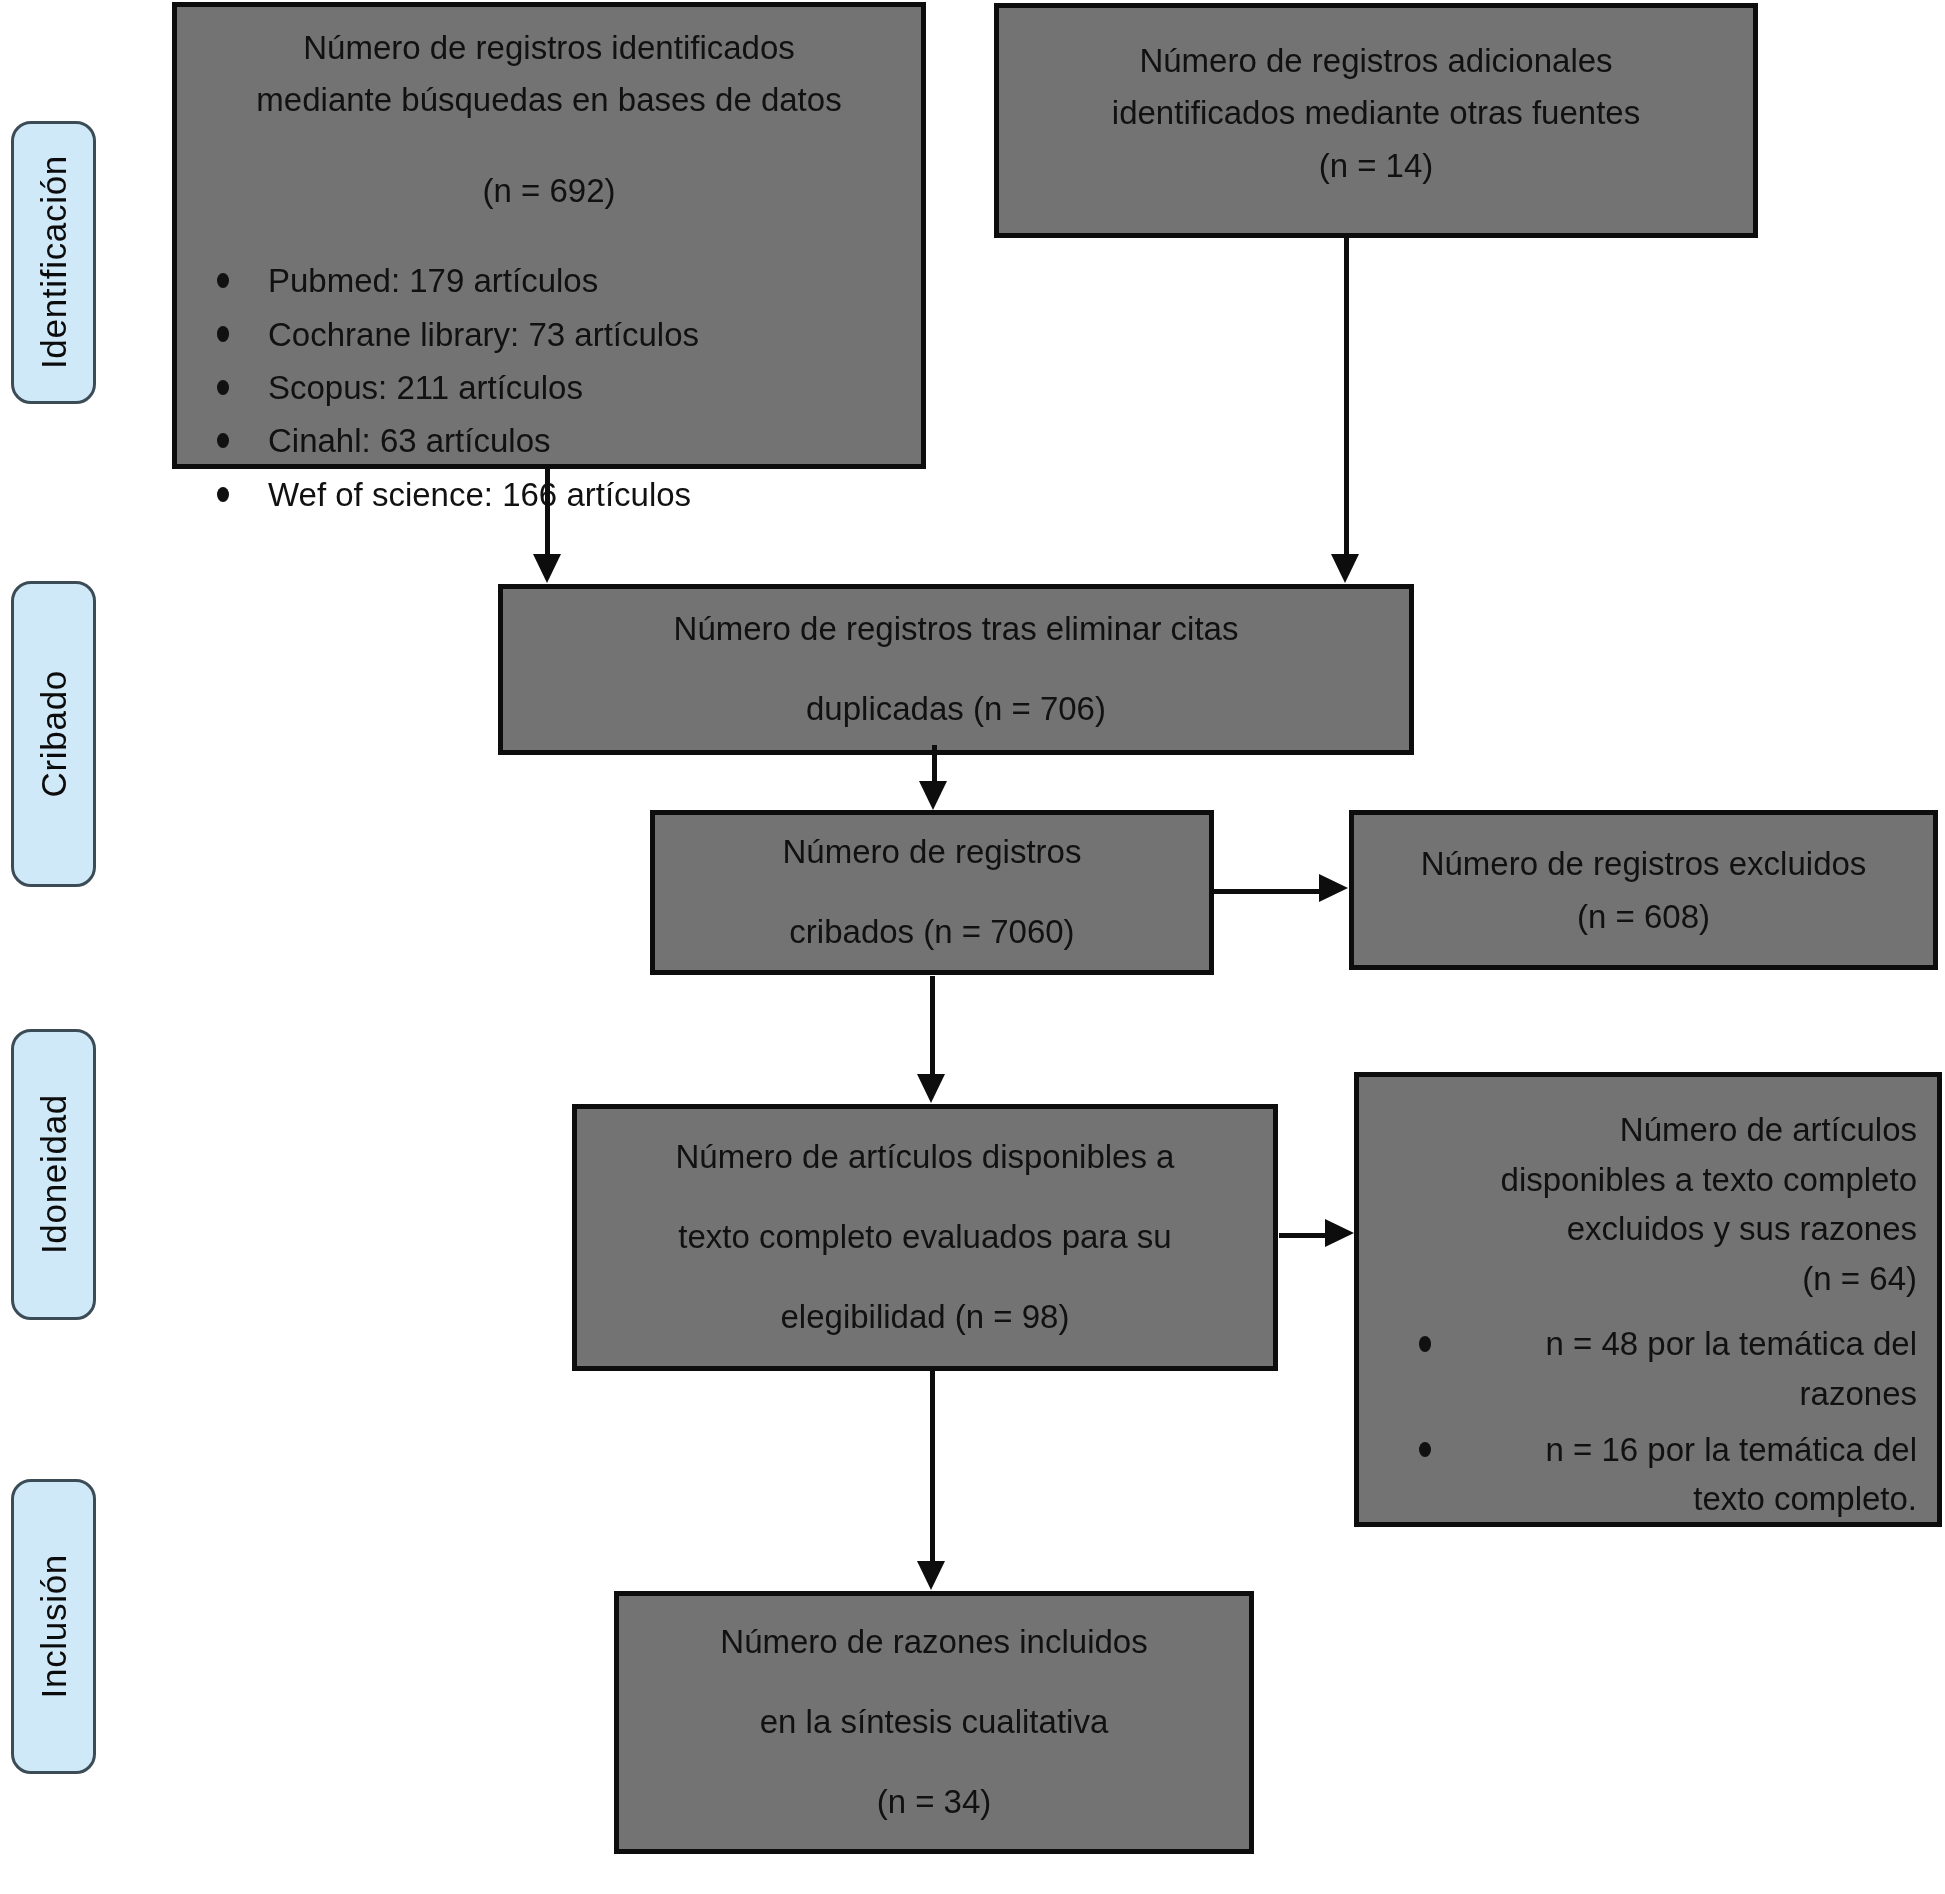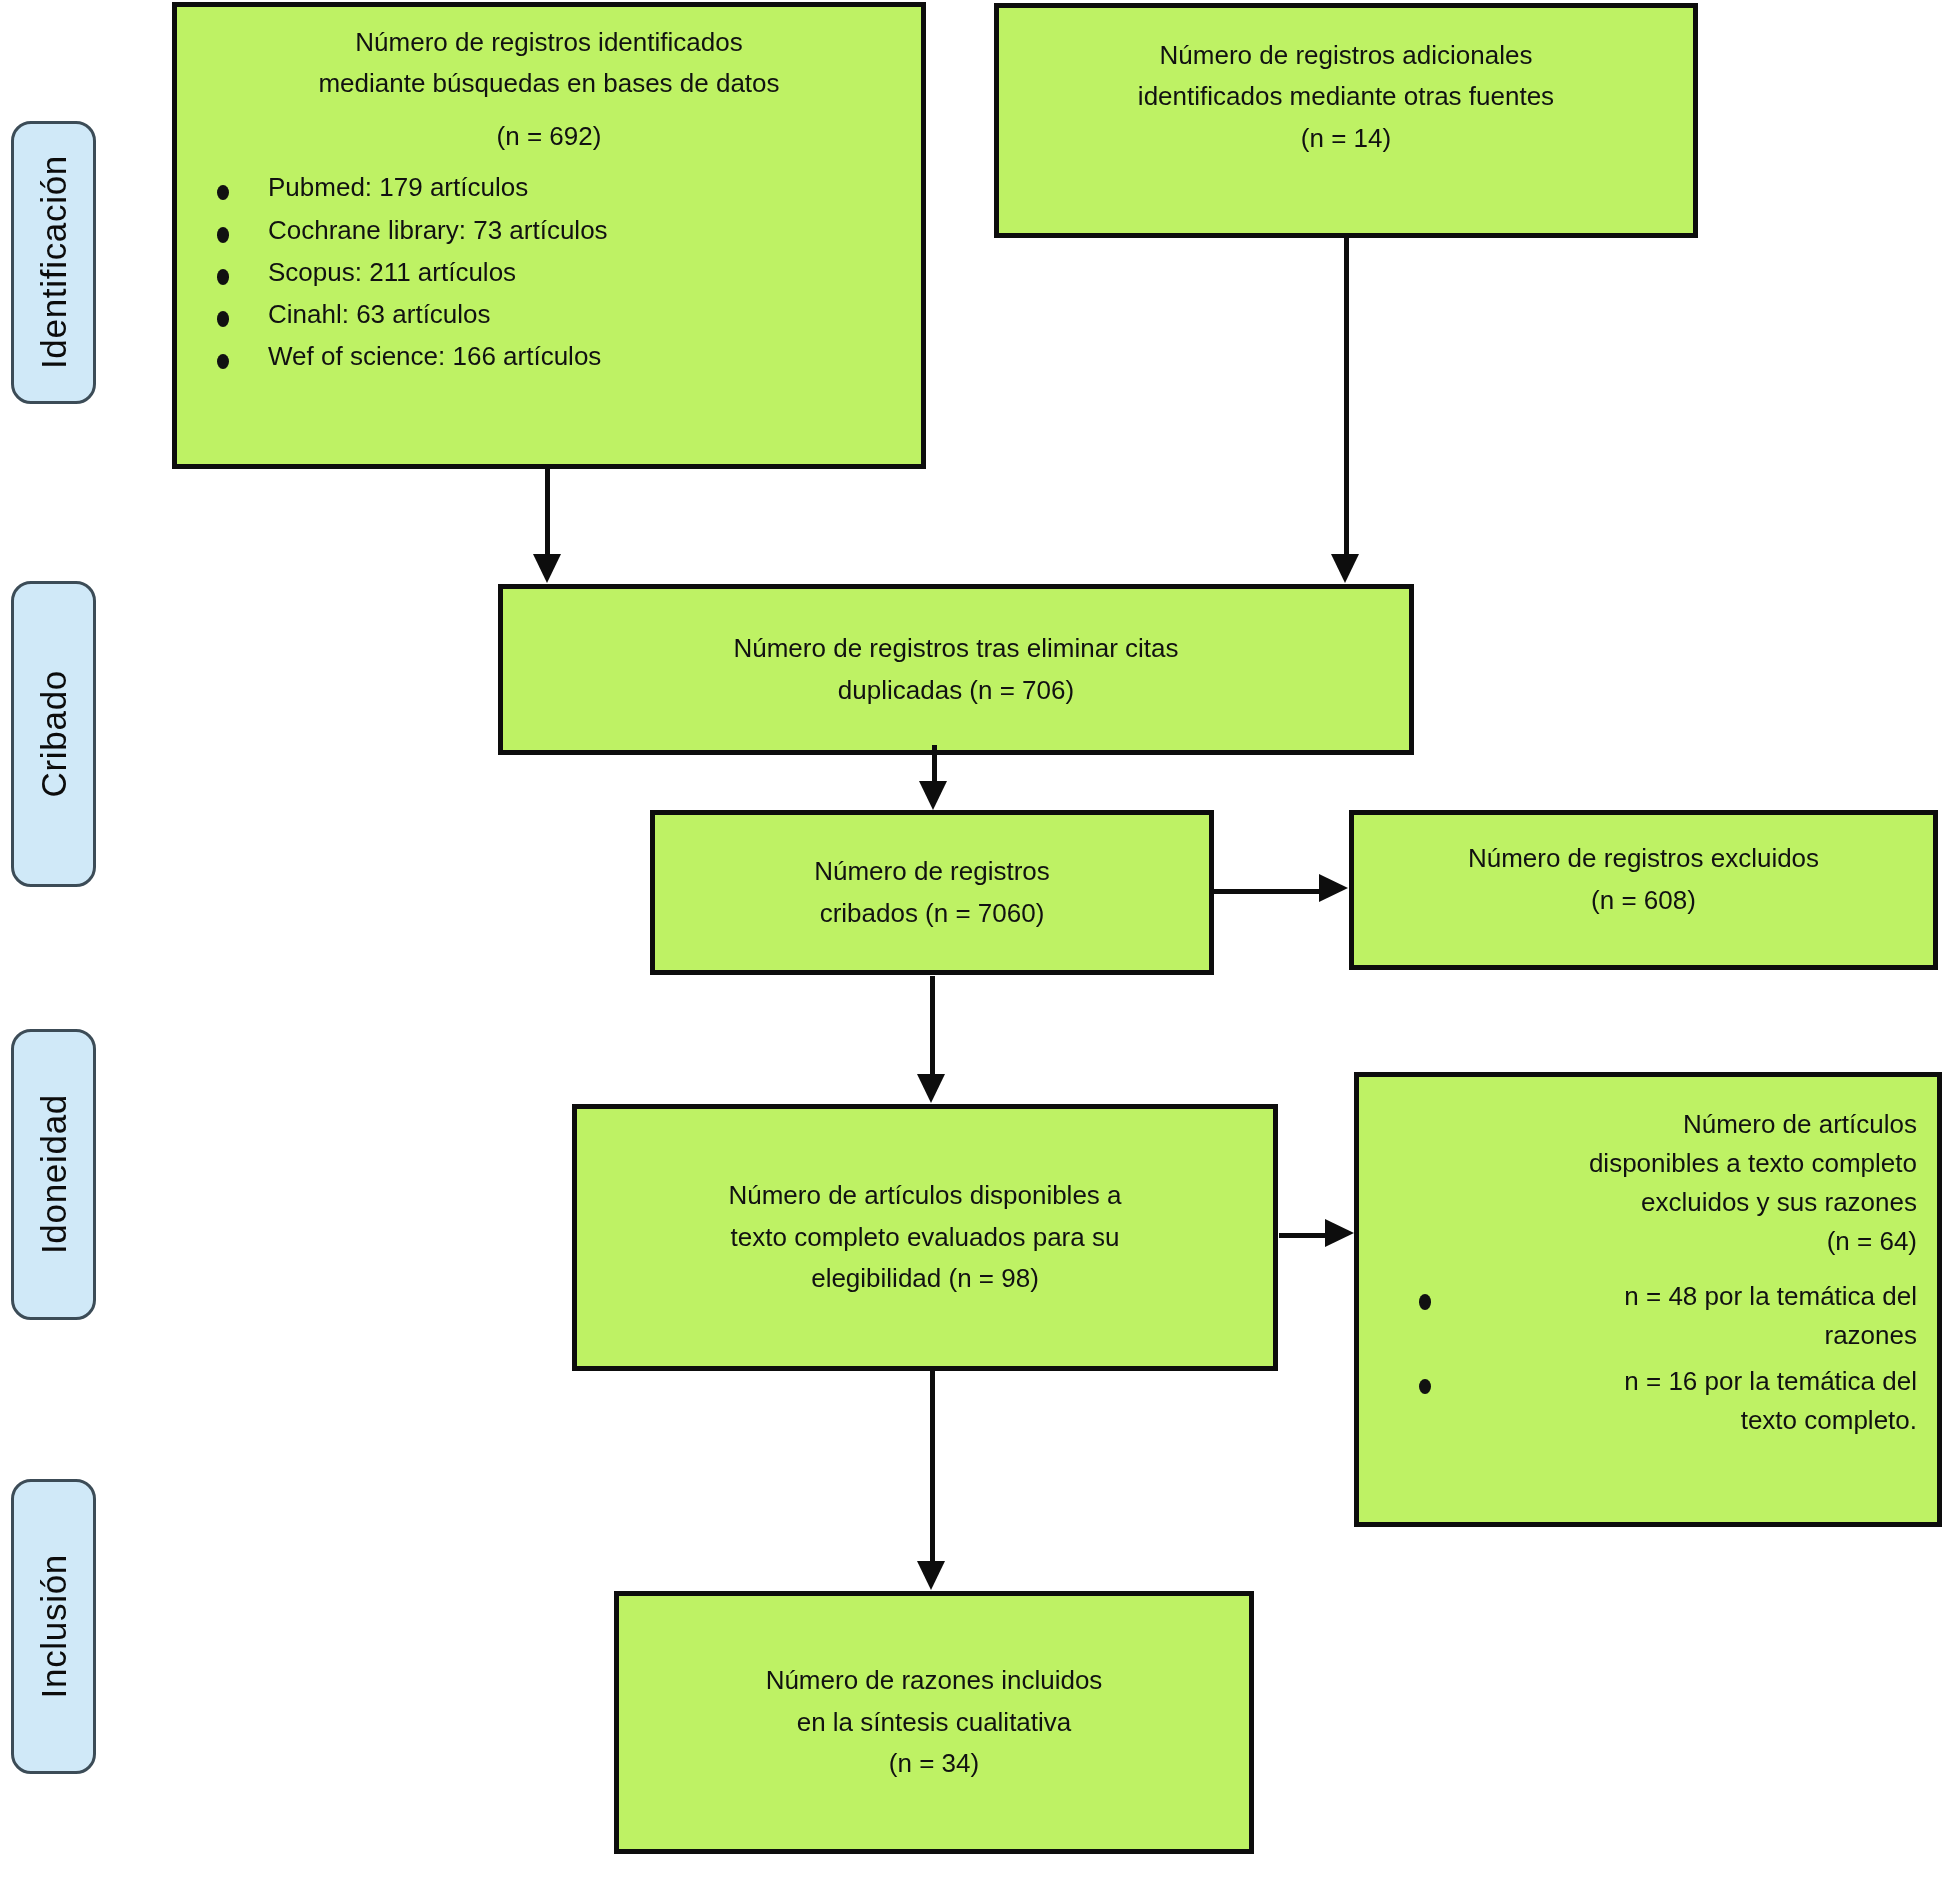--- a/index.html
+++ b/index.html
@@ -43,36 +43,37 @@
     white-space: nowrap;
   }
   .phase-identificacion { top: 121px;  height: 283px; }
   .phase-cribado        { top: 581px;  height: 306px; }
   .phase-idoneidad      { top: 1029px; height: 291px; }
   .phase-inclusion      { top: 1479px; height: 295px; }
 
   
   .fbox {
     position: absolute;
-    background: #bef264;
+    background: #737373;
     border: 5.3px solid var(--box-border, #0d0d0d);
     box-sizing: border-box;
-    font-size: 26px;
+    font-size: 33px;
     line-height: 1.6;
     color: var(--text, #111111);
+    gap: 27px;
   }
   .center-stack {
     display: flex;
     flex-direction: column;
     align-items: center;
     justify-content: center;
     text-align: center;
   }
   .box-a { left: 172px;  top: 2px;    width: 754px; height: 467px; padding-top: 14.7px; }
-  .box-b { left: 994px; top: 2.7px;    width: 704px; height: 235px; padding-top: 27px; }
+  .box-b { left: 994px; top: 2.7px;    width: 764px; height: 235px; padding-top: 27px; }
   .box-c { left: 498px;  top: 584px;  width: 916px; height: 171px; }
   .box-d { left: 650px;  top: 810px; width: 564px;  height: 165px; }
   .box-e { left: 1349px; top: 810px; width: 589px;  height: 160px; padding-top: 23px; }
   .box-f { left: 572px;  top: 1104px; width: 706px; height: 267px; }
   .box-g { left: 1354px; top: 1072px; width: 588px;  height: 455px; padding: 28px 20px 0 41px; line-height: 1.5; }
   .box-h { left: 614px;  top: 1591px; width: 640px;  height: 263px; }
 
   .box-a .title, .box-b .title { text-align: center; }
   .box-a .count { text-align: center; margin-top: 10.7px; }
 

